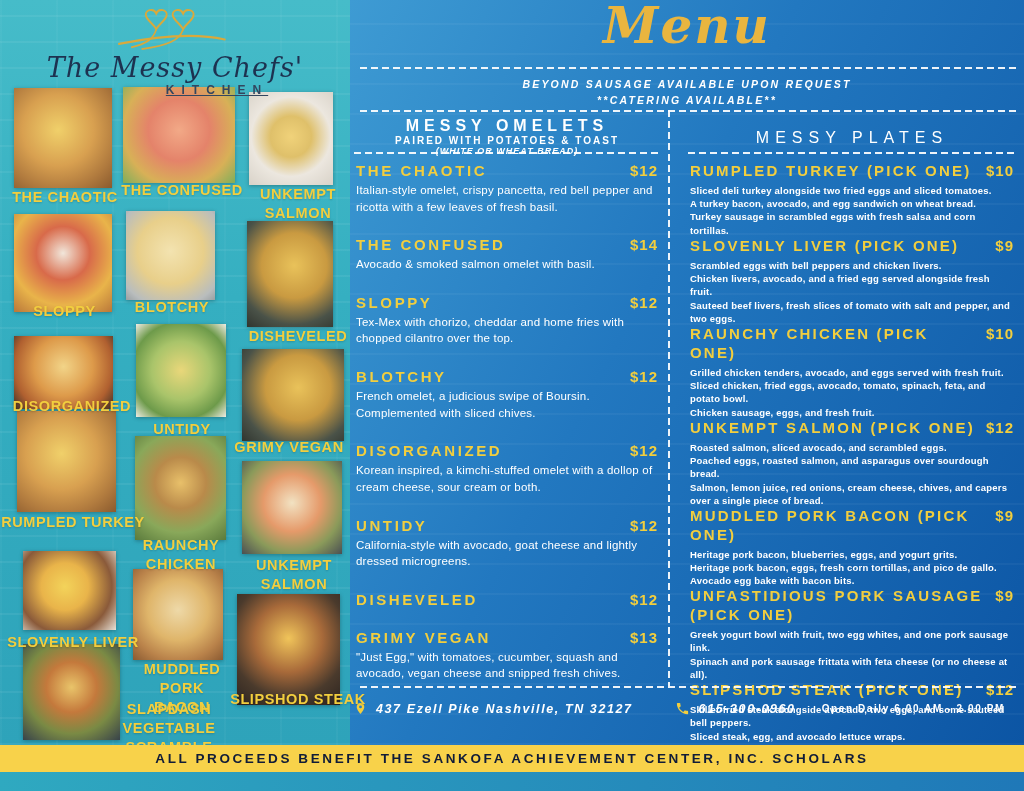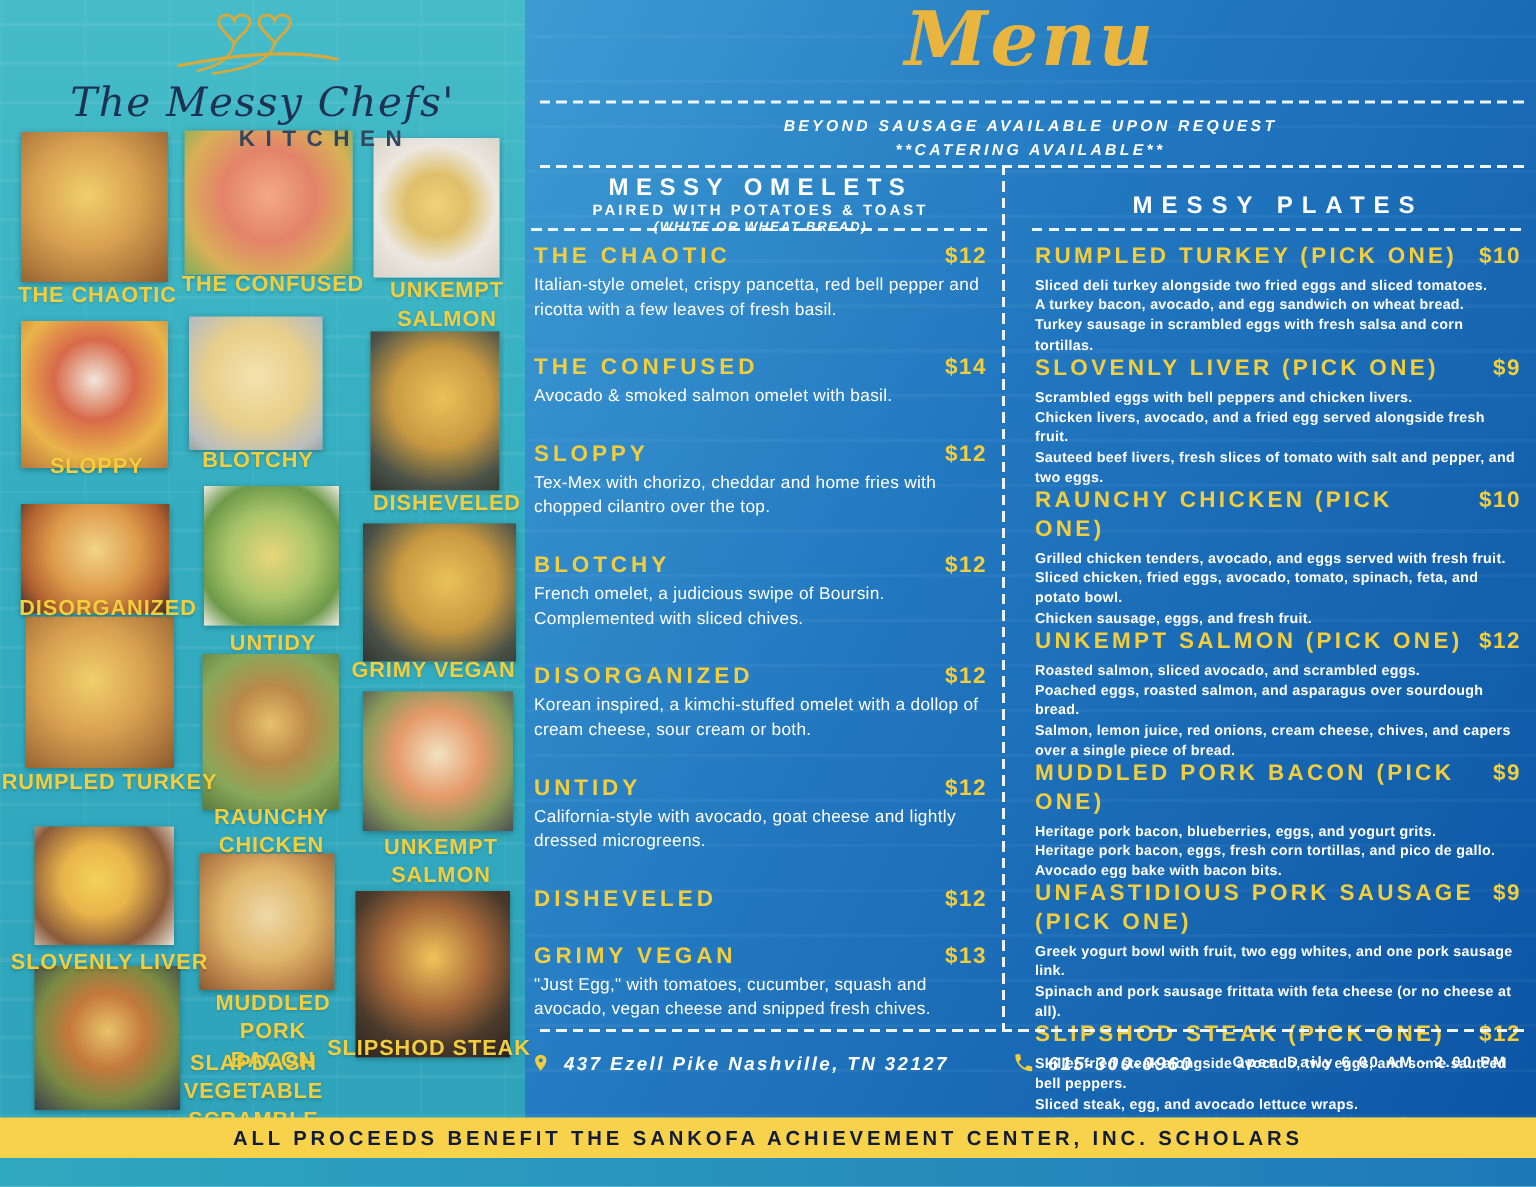--- a/index.html
+++ b/index.html
@@ -11,22 +11,22 @@
   
   .left-strip { position:absolute; left:0; top:0; width:350px; height:745px;
     background:linear-gradient(180deg,#46BCC9 0%, #35AFC1 40%, #2EA3BA 100%); }
   .left-strip::before { content:""; position:absolute; inset:0;
     background:repeating-linear-gradient(0deg, rgba(255,255,255,.06) 0 2px, transparent 2px 26px),
                repeating-linear-gradient(90deg, rgba(255,255,255,.03) 0 2px, transparent 2px 56px); }
 
   .logo { position:absolute; left:0; top:4px; width:350px; text-align:center; z-index:2; }
   .logo-script { font-family:"DejaVu Serif", serif; font-style:italic;
     font-size:27px; color:#1D3250; margin-top:-8px; letter-spacing:1px; }
-  .logo-kitchen { font-size:15px; letter-spacing:7px; color:#33465F; font-weight:bold;
-    transform:translateX(42px); }
+  .logo-kitchen { font-size:12px; letter-spacing:7px; color:#33465F; font-weight:bold;
+    transform:translateX(42px);text-decoration:underline; }
 
   .photo { position:absolute; z-index:1; box-shadow:0 1px 4px rgba(0,0,0,.28); }
   .lbl { position:absolute; z-index:3; color:#F2CE3E; font-weight:bold; font-size:14.5px;
     letter-spacing:.6px; text-align:center; line-height:1.3;
     text-shadow:0 1px 2px rgba(0,0,0,.18); }
 
   
   .f-board   { background:radial-gradient(circle at 45% 42%, #F0D06A 0%, #D8A050 45%, #B07A3E 75%, #8A5A2E 100%); }
   .f-salmon  { background:radial-gradient(circle at 50% 45%, #F2A987 0%, #E4836A 40%, #D8B057 72%, #7FAE5A 100%); }
   .f-bowl    { background:radial-gradient(circle at 50% 48%, #F0D27A 0%, #DFC06A 32%, #ECE7DF 62%, #D8D2C8 100%); }
@@ -64,21 +64,21 @@
 
   .col-left  { position:absolute; left:2px;  top:110px; width:314px; height:576px;
     display:flex; flex-direction:column; padding:0 8px 4px 4px; }
   .col-right { position:absolute; left:320px; top:110px; width:354px; height:576px;
     display:flex; flex-direction:column; padding:0 10px 4px 20px; }
 
   .col-head { text-align:center; padding-top:7px; height:42px; }
   .ch1 { font-size:16px; font-weight:bold; letter-spacing:5px; line-height:1.1; }
   .ch2 { font-size:10px; font-weight:bold; letter-spacing:2px; line-height:1.15; }
   .ch3 { font-size:9px; font-style:italic; font-weight:bold; letter-spacing:1px; }
-  .ch-plates { font-size:16px; font-weight:bold; letter-spacing:6px; line-height:42px; }
+  .ch-plates { font-size:16px; font-weight:normal; letter-spacing:6px; line-height:42px; }
   .hr-in { height:2px; flex:none; margin:0 -4px 8px -2px;
     background:repeating-linear-gradient(90deg, rgba(255,255,255,.92) 0 7px, transparent 7px 11px); }
 
   .o-items, .p-items { flex:1; display:flex; flex-direction:column; justify-content:space-between; }
 
   .o-head { display:flex; justify-content:space-between; align-items:flex-start; }
   .o-name { font-size:15px; font-weight:bold; letter-spacing:2.6px; color:#F2CE3E; }
   .o-price{ font-size:15px; font-weight:bold; letter-spacing:1px; color:#F2CE3E; flex:none; margin-left:8px; }
   .o-desc { margin:3px 0 0; font-size:11.5px; font-weight:normal; line-height:1.45;
     letter-spacing:.2px; max-width:300px; }
@@ -146,21 +146,21 @@
     <div class="lbl" style="left:128px;top:298px;width:88px">BLOTCHY</div>
     <div class="lbl" style="left:243px;top:327px;width:110px">DISHEVELED</div>
     <div class="lbl" style="left:8px;top:397px;width:128px">DISORGANIZED</div>
     <div class="lbl" style="left:142px;top:420px;width:80px">UNTIDY</div>
     <div class="lbl" style="left:228px;top:438px;width:122px">GRIMY VEGAN</div>
     <div class="lbl" style="left:0px;top:513px;width:146px">RUMPLED TURKEY</div>
     <div class="lbl" style="left:128px;top:536px;width:106px">RAUNCHY CHICKEN</div>
     <div class="lbl" style="left:248px;top:556px;width:92px">UNKEMPT SALMON</div>
     <div class="lbl" style="left:0px;top:633px;width:146px">SLOVENLY LIVER</div>
     <div class="lbl" style="left:138px;top:660px;width:88px">MUDDLED PORK BACON</div>
-    <div class="lbl" style="left:216px;top:690px;width:140px">SLIPSHOD STEAK</div>
+    <div class="lbl" style="left:228px;top:690px;width:140px">SLIPSHOD STEAK</div>
     <div class="lbl" style="left:118px;top:700px;width:102px">SLAPDASH VEGETABLE SCRAMBLE</div>
   </div>
 
   <div class="panel">
 
     <div class="script-menu">Menu</div>
     <div class="hr hr1"></div>
 
     <div class="notes">
       <div>BEYOND SAUSAGE AVAILABLE UPON REQUEST</div>

